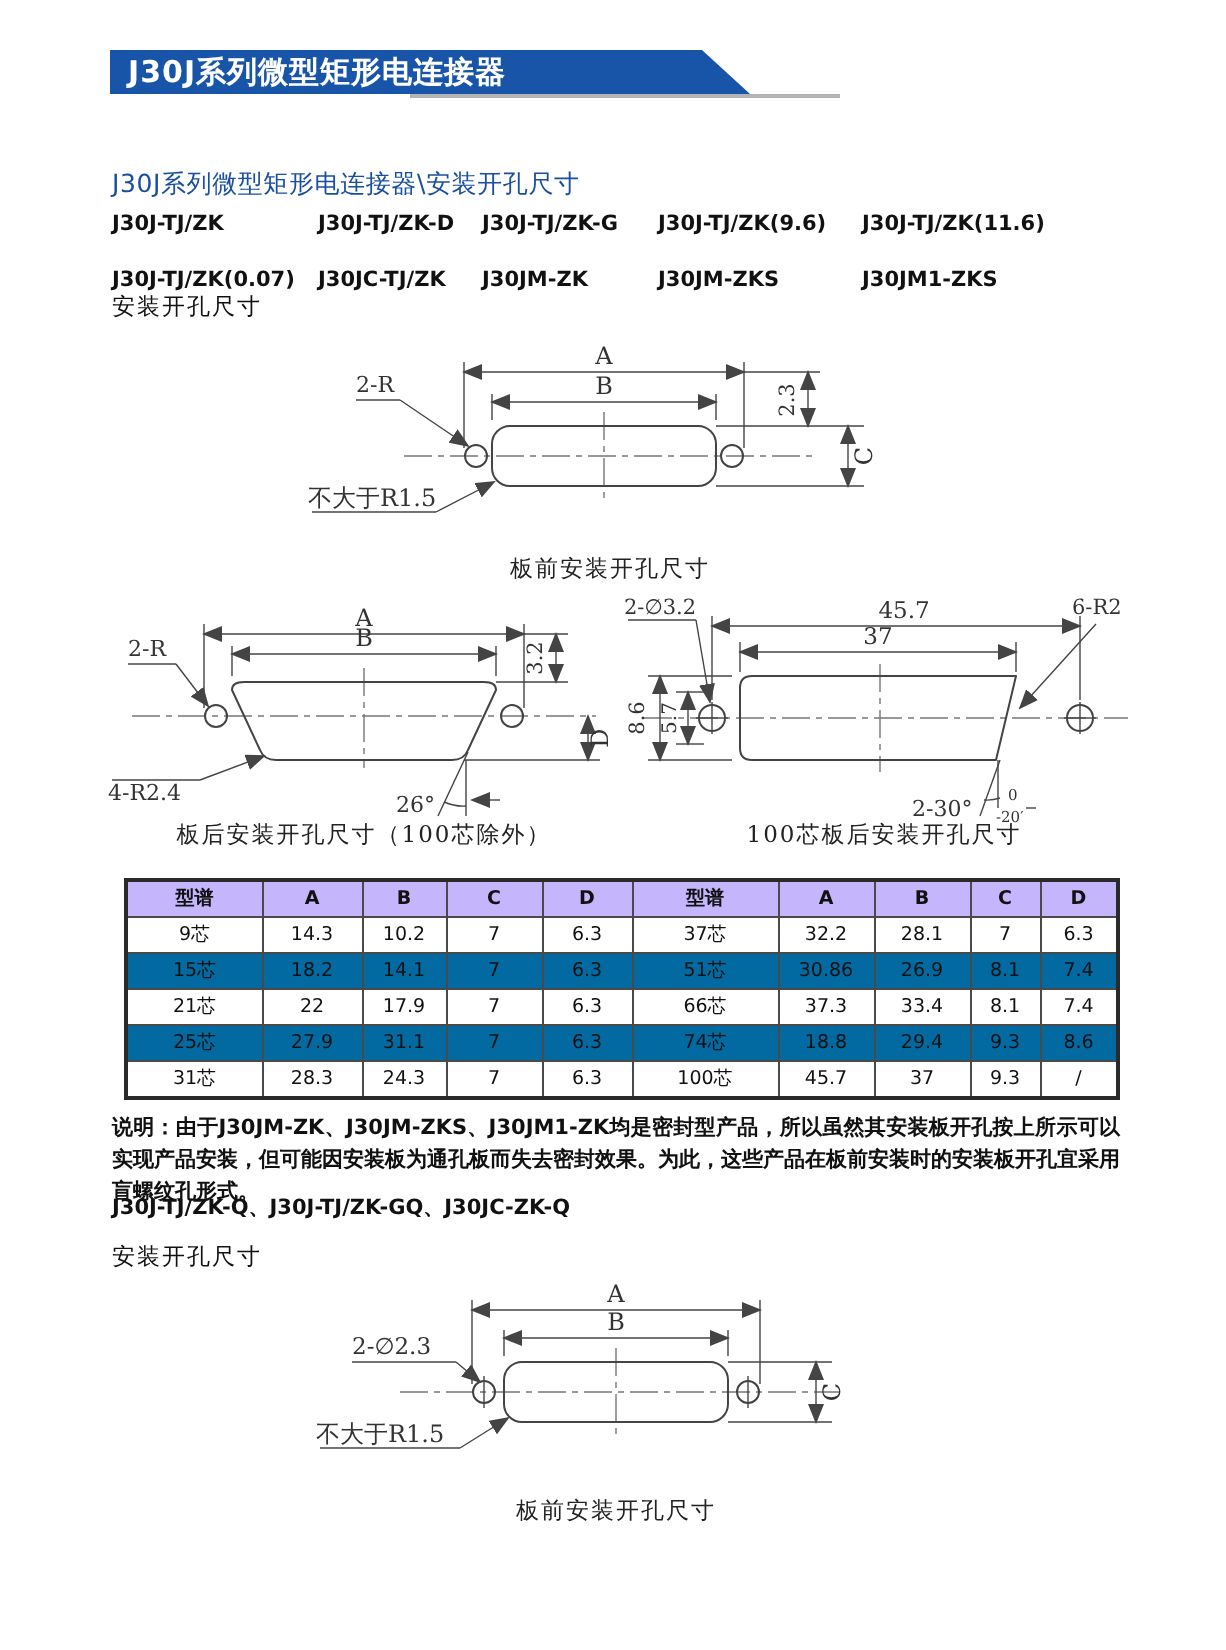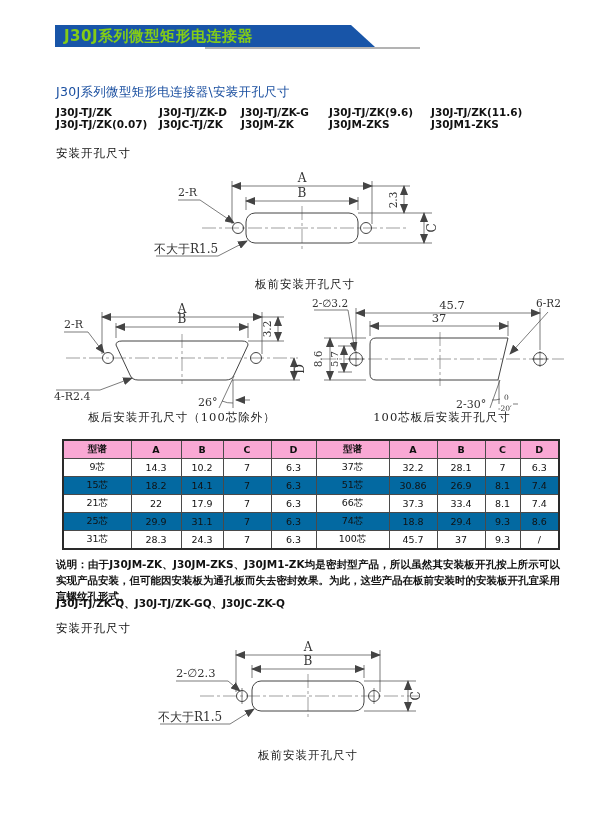--- a/index.html
+++ b/index.html
@@ -4,32 +4,32 @@
 <style>
   html,body{margin:0;padding:0;background:#ffffff;}
   .page{
     position:relative;width:613px;height:825px;background:#ffffff;overflow:hidden;
     font-family:"DejaVu Sans","Liberation Sans",sans-serif;color:#111;
   }
   
   .banner{
     position:absolute;left:55px;top:25px;width:320px;height:22px;background:#1855a8;
     clip-path:polygon(0 0,296px 0,100% 100%,0 100%);
-    color:#84cc16;font-size:15px;font-weight:bold;line-height:22px;padding-left:9px;
+    color:#ffffff;font-size:15px;font-weight:bold;line-height:22px;padding-left:9px;
     box-sizing:border-box;letter-spacing:0.5px;
   }
   .banner-underline{position:absolute;left:205px;top:47px;width:215px;height:2px;background:#b3b3b3;}
   
   .section-title{
     position:absolute;left:56px;top:84px;font-size:12.5px;font-weight:normal;color:#1a4fa0;letter-spacing:0.3px;
   }
   
   .models-grid{
     position:absolute;left:56px;top:106px;display:grid;
-    grid-template-columns:103px 82px 88px 102px 120px;row-gap:0;
+    grid-template-columns:103px 82px 88px 102px 120px;row-gap:16px;
     font-size:10.5px;font-weight:bold;color:#111;
   }
   .models-q{position:absolute;left:56px;top:597px;font-size:10.5px;font-weight:bold;color:#111;}
   
   .subhead{position:absolute;font-size:11.5px;font-weight:normal;color:#111;letter-spacing:1px;}
   .subhead-1{left:56px;top:146px;}
   .subhead-2{left:56px;top:621px;}
   
   svg{position:absolute;overflow:visible;}
   svg text{font-family:"DejaVu Serif","Liberation Serif",serif;fill:#333;}
@@ -42,21 +42,21 @@
   .cap3{left:320px;top:410px;width:244px;}
   .cap4{left:148px;top:748px;width:320px;}
   
   table.dim{
     position:absolute;left:62px;top:439px;border-collapse:collapse;table-layout:fixed;
     font-size:9.5px;color:#111;border:2px solid #2a2a2a;
   }
   table.dim th,table.dim td{
     border:1px solid #4a4a4a;text-align:center;height:17px;padding:0 2px;overflow:hidden;white-space:nowrap;
   }
-  table.dim th{background:#f9a8d4;font-weight:bold;}
+  table.dim th{background:#c4b5fd;font-weight:bold;}
   table.dim tr.alt td{background:#0369a1;}
   
   .note{
     position:absolute;left:56px;top:556px;width:504px;font-size:10.5px;font-weight:600;
     line-height:16px;color:#111;text-align:justify;
   }
 </style>
 </head>
 <body>
 
@@ -280,21 +280,21 @@
       <td>7</td>
       <td>6.3</td>
       <td>66芯</td>
       <td>37.3</td>
       <td>33.4</td>
       <td>8.1</td>
       <td>7.4</td>
     </tr>
     <tr class="alt">
       <td>25芯</td>
-      <td>29.9</td>
+      <td>27.9</td>
       <td>31.1</td>
       <td>7</td>
       <td>6.3</td>
       <td>74芯</td>
       <td>18.8</td>
       <td>29.4</td>
       <td>9.3</td>
       <td>8.6</td>
     </tr>
     <tr>

